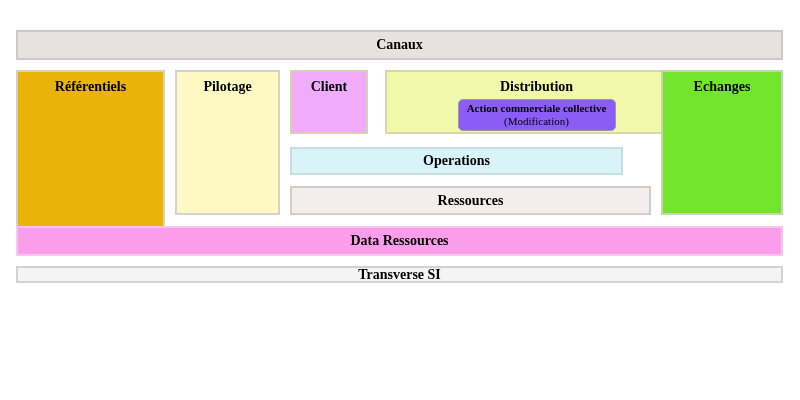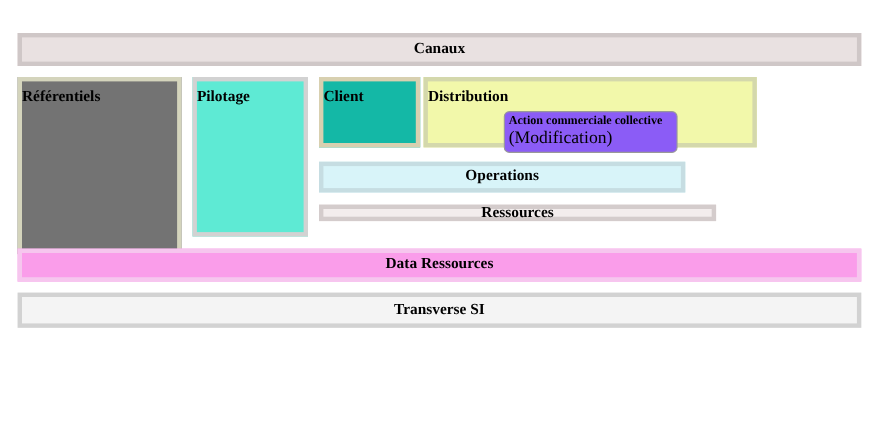--- a/index.html
+++ b/index.html
@@ -8,57 +8,58 @@
     position: relative;
     width: 800px;
     height: 400px;
     background: #ffffff;
     font-family: "Liberation Serif", serif;
     color: #000000;
     overflow: hidden;
   }
   .block {
     position: absolute;
-    border: 4px solid #a21caf;
+    border: 2px solid #a21caf;
+    text-align: center;
     font-weight: bold;
     font-size: 14px;
   }
   .bar {
     display: flex;
     align-items: center;
     justify-content: center;
   }
   .tall {
     padding-top: 7px;
   }
   
   .canaux        { left:16px; top:30px;  width:767px; height:30px; background:#e9e1e1; border-color:#cfc7c7; }
   .data-plat     { left:16px; top:226px; width:767px; height:30px; background:#fa9dea; border-color:#f6c6ee; }
-  .transverse    { left:16px; top:266px; width:767px; height:32px; background:#f4f4f4; border-color:#d2d2d2; }
+  .transverse    { left:16px; top:266px; width:767px; height:17px; background:#f4f4f4; border-color:#d2d2d2; }
   
-  .referentiels  { left:16px;  top:70px; width:149px; height:161px; background:#737373; border-color:#d4d4bc; }
-  .pilotage      { left:175px; top:70px; width:105px; height:145px; background:#5eead4; border-color:#d2d2d2; }
-  .client        { left:290px; top:70px; width:92px;  height:64px;  background:#14b8a6; border-color:#d8d0b0; }
+  .referentiels  { left:16px;  top:70px; width:149px; height:161px; background:#eab308; border-color:#d4d4bc; }
+  .pilotage      { left:175px; top:70px; width:105px; height:145px; background:#fef9c3; border-color:#d2d2d2; }
+  .client        { left:290px; top:70px; width:78px;  height:64px;  background:#f0abfc; border-color:#d8d0b0; }
   .distribution  { left:385px; top:70px; width:303px; height:64px;  background:#f2f8aa; border-color:#d4d8ac; }
   .echanges      { left:661px; top:70px; width:122px; height:145px; background:#73e52d; border-color:#c4d4b4; }
   
   .operations    { left:290px; top:147px; width:333px; height:28px; background:#d8f4f9; border-color:#c6dde2; }
-  .ressources    { left:290px; top:186px; width:361px; height:15px; background:#f3eded; border-color:#d4cccc; }
+  .ressources    { left:290px; top:186px; width:361px; height:29px; background:#f3eded; border-color:#d4cccc; }
   
   .action-box {
     margin: 4px auto 0 auto;
     width: 158px;
     background: #8b5cf6;
     border: 1px solid #999999;
     border-radius: 5px;
     padding: 2px 4px 3px 4px;
     line-height: 1.15;
   }
   .action-title   { font-weight: bold;   font-size: 11px; display:block; }
-  .action-subtitle{ font-weight: normal; font-size: 16px; display:block; }
+  .action-subtitle{ font-weight: normal; font-size: 11px; display:block; }
 </style>
 </head>
 <body>
 
 <div class="canvas">
 
   <div class="block bar canaux">
     <span>Canaux</span>
   </div>
 
@@ -75,20 +76,23 @@
   </div>
 
   <div class="block tall distribution">
     <span>Distribution</span>
     <div class="action-box">
       <span class="action-title">Action commerciale collective</span>
       <span class="action-subtitle">(Modification)</span>
     </div>
   </div>
 
+  <div class="block tall echanges">
+    <span>Echanges</span>
+  </div>
 
   <div class="block bar operations">
     <span>Operations</span>
   </div>
 
   <div class="block bar ressources">
     <span>Ressources</span>
   </div>
 
   <div class="block bar data-plat">

